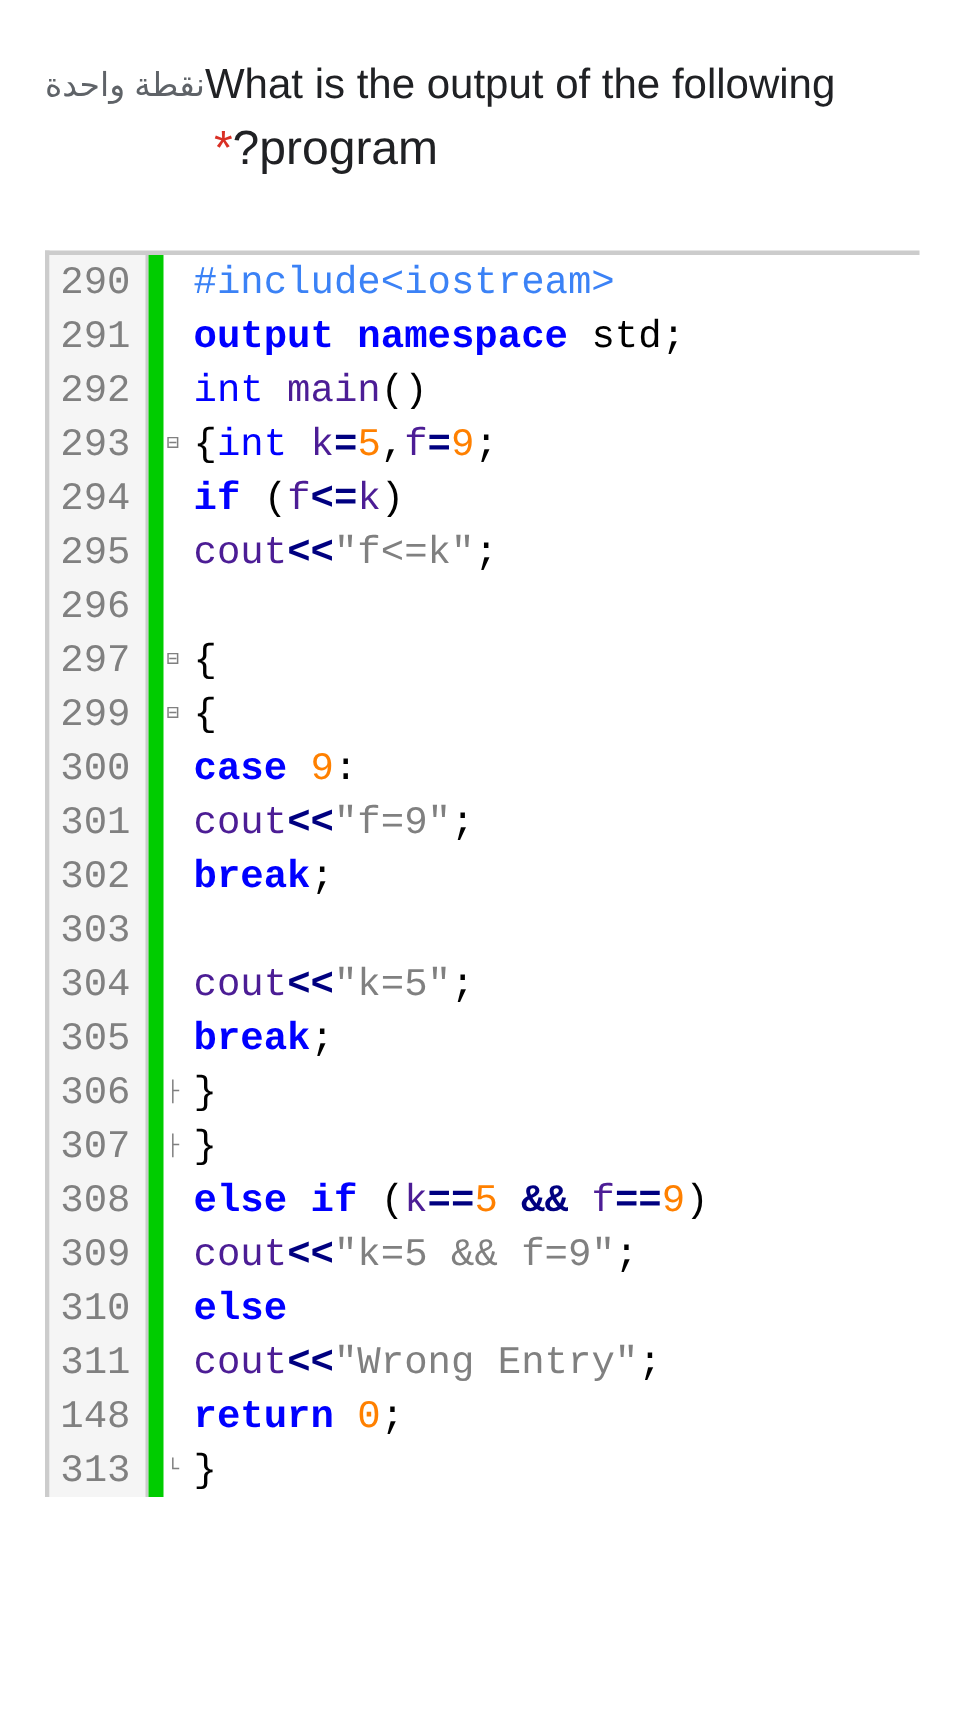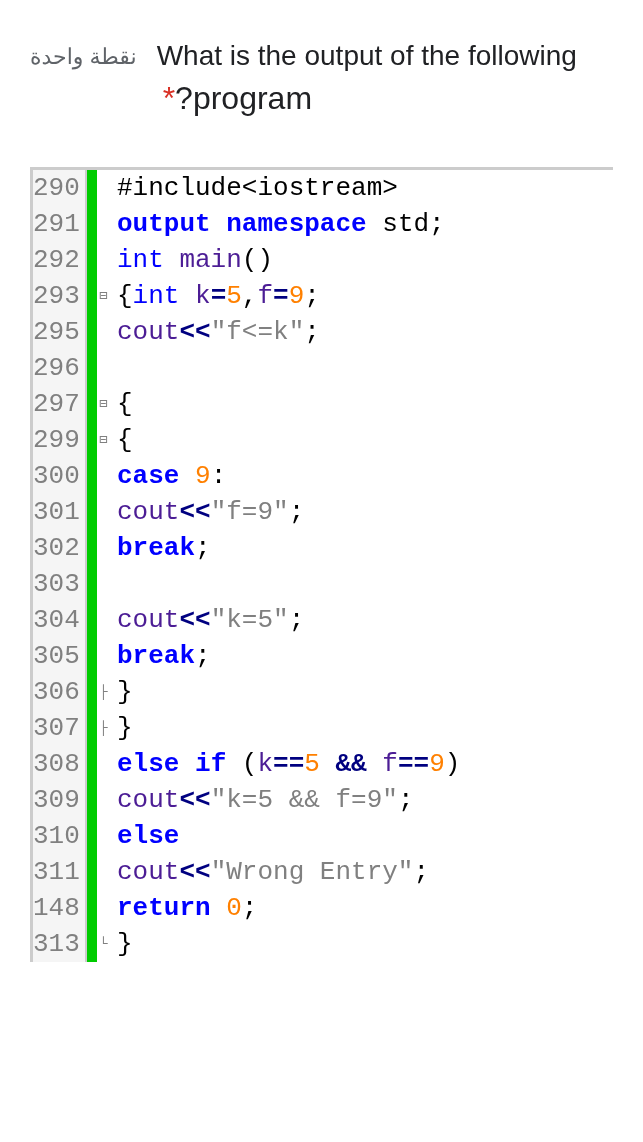--- a/index.html
+++ b/index.html
@@ -7,21 +7,20 @@
     width: 643px;
     height: 1142px;
     background: #ffffff;
     font-family: Arial, sans-serif;
     overflow: hidden;
   }
   .header {
     padding: 40px 30px 20px 30px;
     display: flex;
     align-items: flex-start;
-    gap: 20px;
   }
   .points-label {
     font-size: 22px;
     color: #5f6368;
     direction: rtl;
     white-space: nowrap;
     padding-top: 4px;
   }
   .question-wrap {
     flex: 1;
@@ -51,21 +50,21 @@
     font-family: 'Courier New', Consolas, monospace;
     font-size: 26px;
     line-height: 36px;
     overflow: hidden;
   }
   .code-row {
     display: flex;
     align-items: stretch;
   }
   .gutter {
-    width: 54px;
+    width: 66px;
     text-align: right;
     padding-right: 10px;
     color: #808080;
     background: #f5f5f5;
     border-right: 2px solid #cccccc;
     font-weight: 400;
   }
   .marker {
     width: 10px;
     background: #00cc00;
@@ -82,21 +81,21 @@
     flex: 1;
     white-space: pre;
     padding-left: 2px;
   }
   .kw { color: #0000ff; font-weight: bold; }
   .kw2 { color: #0000ff; }
   .str { color: #808080; }
   .num { color: #ff8000; }
   .ident { color: #4c1d95; }
   .punct { color: #000000; }
-  .pre { color: #000000; }
+  .pre { color: #3b82f6; }
   .op { color: #000080; font-weight: bold; }
   .nsname { color: #000000; }
 </style>
 </head>
 <body>
 
 <div class="header">
   <div class="points-label">نقطة واحدة</div>
   <div class="question-wrap">
     <div class="question-line1">What is the output of the following</div>
@@ -125,20 +124,26 @@
       <div class="fold"></div>
       <div class="code-text"><span class="kw2">int</span><span class="ident"> main</span><span class="punct">()</span></div>
     </div>
     <div class="code-row">
       <div class="gutter">293</div>
       <div class="marker"></div>
       <div class="fold">⊟</div>
       <div class="code-text"><span class="punct">{</span><span class="kw2">int</span><span class="ident"> k</span><span class="op">=</span><span class="num">5</span><span class="punct">,</span><span class="ident">f</span><span class="op">=</span><span class="num">9</span><span class="punct">;</span></div>
     </div>
     <div class="code-row">
+      <div class="gutter">294</div>
+      <div class="marker"></div>
+      <div class="fold"></div>
+      <div class="code-text"><span class="kw">if</span><span class="ident"> </span><span class="punct">(</span><span class="ident">f</span><span class="op">&lt;=</span><span class="ident">k</span><span class="punct">)</span></div>
+    </div>
+    <div class="code-row">
       <div class="gutter">295</div>
       <div class="marker"></div>
       <div class="fold"></div>
       <div class="code-text"><span class="ident">cout</span><span class="op">&lt;&lt;</span><span class="str">"f&lt;=k"</span><span class="punct">;</span></div>
     </div>
     <div class="code-row">
       <div class="gutter">296</div>
       <div class="marker"></div>
       <div class="fold"></div>
     </div>

